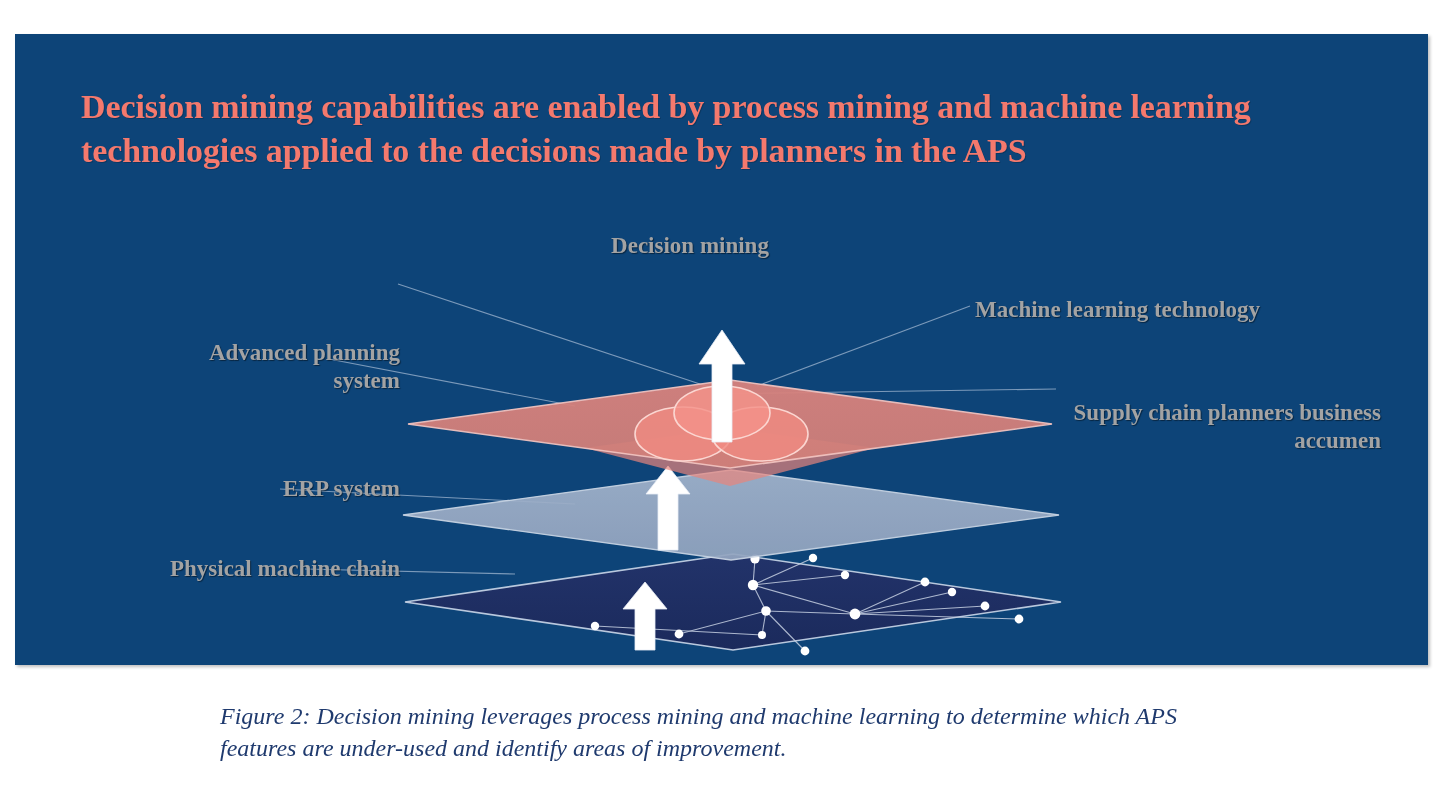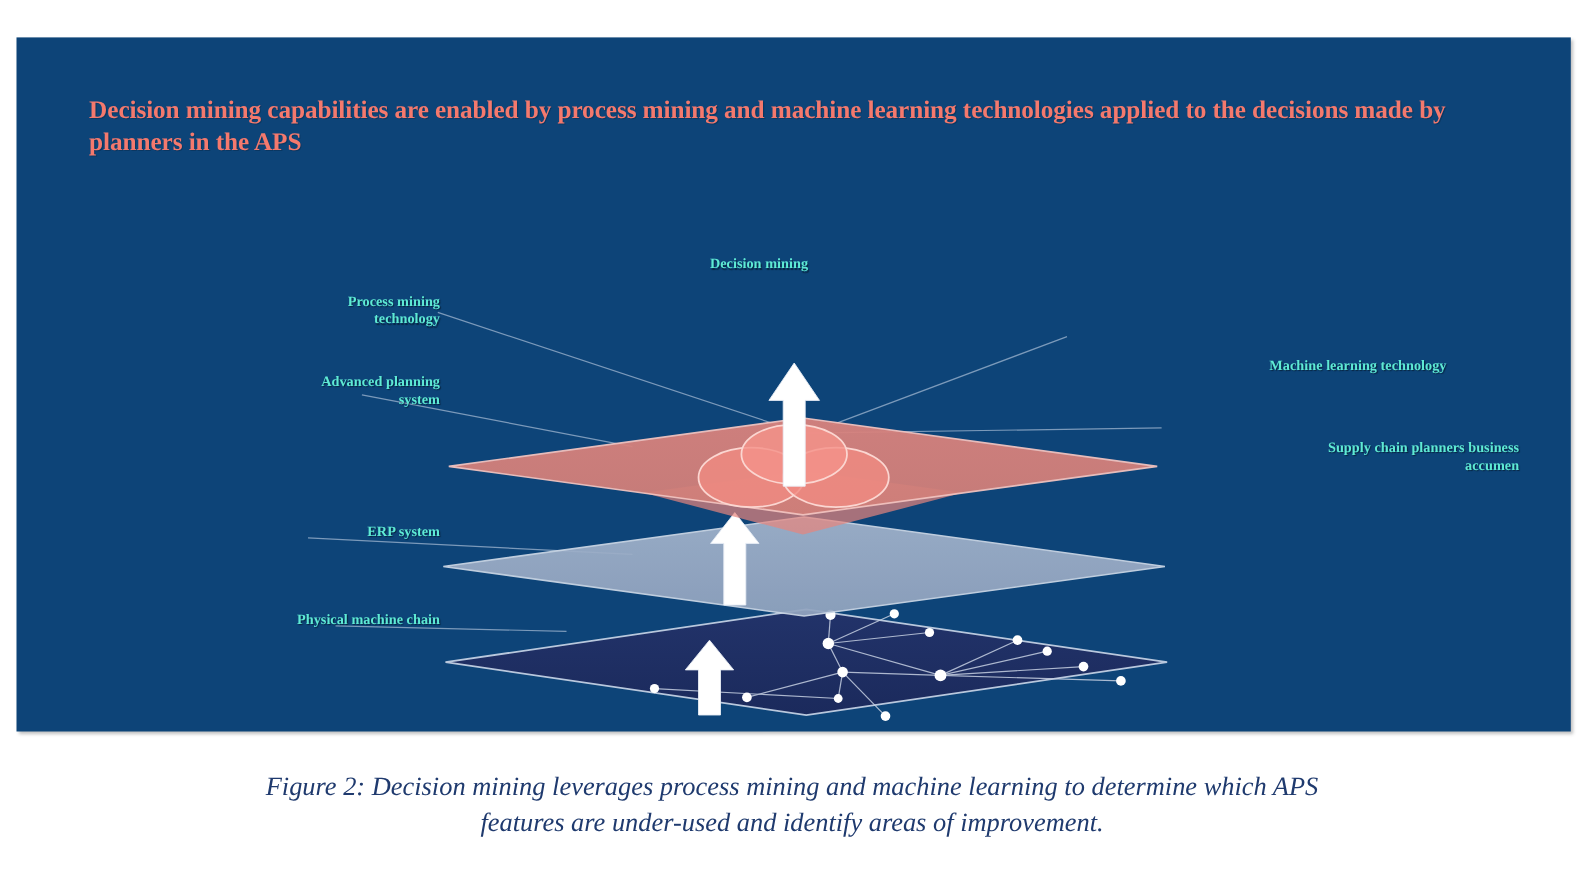--- a/index.html
+++ b/index.html
@@ -36,64 +36,64 @@
     overflow: hidden;
   }
 
   
   #headline {
     position: absolute;
     left: 66px;
     top: 51px;
     width: 1300px;
     color: #f4796d;
-    font-size: 23px;
+    font-size: 34px;
     font-weight: bold;
     line-height: 1.28;
     letter-spacing: -0.1px;
     text-shadow: 1px 1px 0 rgba(0,0,0,0.18);
   }
 
   
   #diagram {
     position: absolute;
     left: 0; top: 0;
     width: 1413px;
     height: 631px;
   }
 
   
   .callout {
     position: absolute;
-    color: #5eead4;
-    font-size: 13px;
+    color: #a3a3a3;
+    font-size: 23px;
     font-weight: bold;
     line-height: 1.22;
     text-shadow: 1px 1px 1px rgba(0,0,0,0.45);
     white-space: pre-line;
   }
   .callout.right-align { text-align: right; }
-  .callout.left-align  { text-align: right; margin-top: 28px; }
+  .callout.left-align  { text-align: left; }
   .callout.center-align{ text-align: center; }
 
   #label-decision-mining { left: 560px; top: 198px; width: 230px; }
   #label-process-mining  { left: 150px; top: 232px; width: 235px; }
   #label-advanced-planning { left: 80px; top: 305px; width: 305px; }
   #label-erp-system      { left: 80px; top: 441px; width: 305px; }
   #label-physical-supply { left: 60px; top: 521px; width: 325px; }
   #label-machine-learning{ left: 960px; top: 262px; width: 340px; }
   #label-supply-chain    { left: 1046px; top: 337px; width: 320px; margin-top: 28px; }
 
   
   #caption {
     position: absolute;
     left: 220px;
     top: 700px;
     width: 1000px;
-    text-align: center;
+    text-align: left;
     color: #1f3a6e;
     font-size: 24px;
     font-style: italic;
     line-height: 1.35;
   }
 </style>
 </head>
 <body>
 
 <div id="figure-root">
@@ -192,22 +192,20 @@
       </g>
 
       <g>
         <polygon points="707,296 730,330 717,330 717,408 697,408 697,330 684,330" fill="#ffffff" stroke="#e8eef6" stroke-width="0.8"></polygon>
       </g>
 
     </svg>
 
     <div class="callout center-align" id="label-decision-mining">Decision mining</div>
 
-    <div class="callout right-align" id="label-process-mining">Process mining
-technology</div>
 
     <div class="callout right-align" id="label-erp-system">ERP system</div>
 
     <div class="callout right-align" id="label-advanced-planning">Advanced planning
 system</div>
 
     <div class="callout right-align" id="label-physical-supply">Physical machine chain</div>
 
     <div class="callout left-align" id="label-machine-learning">Machine learning technology</div>
 

